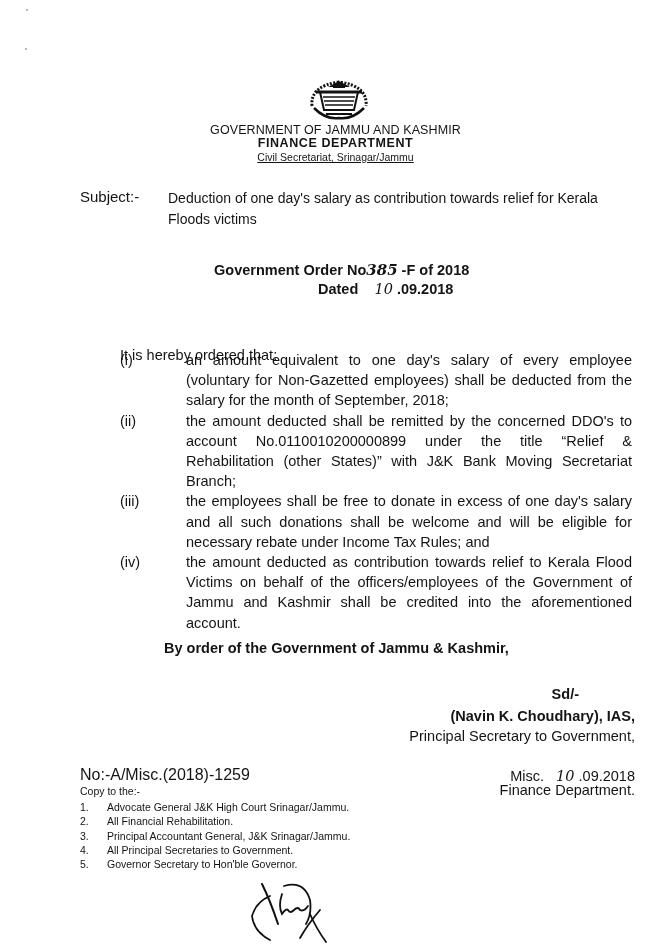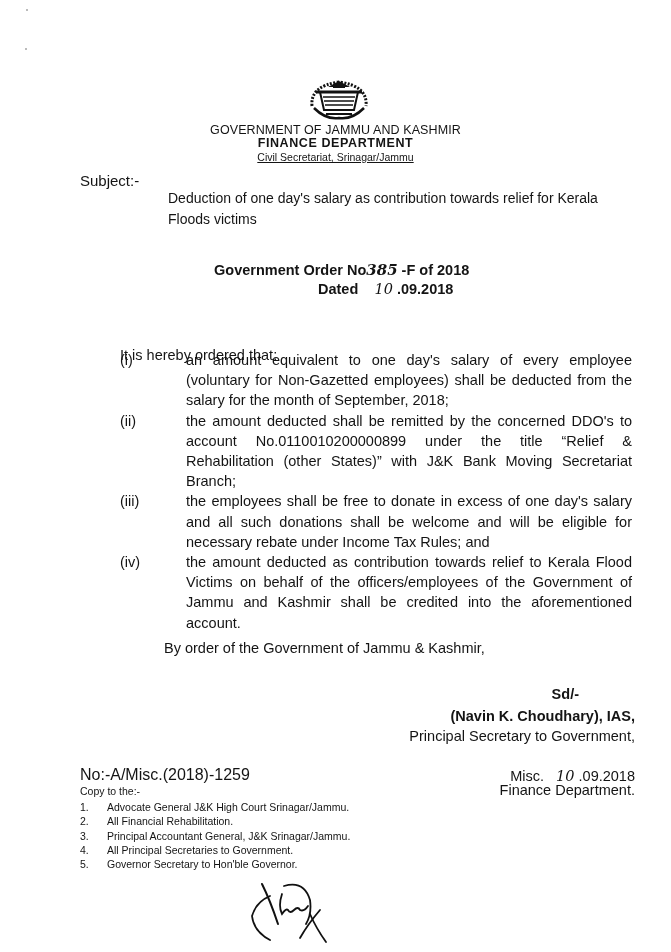--- a/index.html
+++ b/index.html
@@ -9,38 +9,38 @@
   .dot { position: absolute; width: 2px; height: 2px; background: #bbb; }
 
   
   .emblem { left: 306px; top: 76px; width: 66px; height: 46px; }
   .hdr { left: 0; width: 671px; text-align: center; }
   .hdr-1 { top: 123px; font-size: 12.5px; letter-spacing: 0.1px; }
   .hdr-2 { top: 136px; font-size: 12.5px; font-weight: bold; letter-spacing: 0.6px; }
   .hdr-3 { top: 151px; font-size: 10.5px; text-decoration: underline; }
 
   
-  .subject-label { left: 80px; top: 172px; font-size: 15px; }
+  .subject-label { left: 80px; top: 188px; font-size: 15px; }
   .subject-text { left: 168px; top: 188px; width: 450px; font-size: 14px; line-height: 21px; }
 
   
   .go-line { left: 214px; top: 261px; font-size: 14.5px; font-weight: bold; }
   .go-line .hand { font-family: "DejaVu Serif", serif; font-style: italic; font-weight: bold; font-size: 15px; }
   .dated-line { left: 318px; top: 281px; font-size: 14.5px; font-weight: bold; }
   .dated-line .hand, .sig-dated .hand { font-family: "DejaVu Serif", serif; font-style: italic; font-weight: normal; }
 
   .intro { left: 120px; top: 315px; font-size: 14.5px; margin-top: 32px; }
 
   
   .items { left: 120px; top: 350px; width: 512px; font-size: 14.5px; line-height: 20.2px; }
   .item { display: flex; }
   .item-num { width: 66px; flex: none; }
   .item-text { flex: 1; text-align: justify; }
 
-  .by-order { left: 164px; top: 640px; font-size: 14.5px; font-weight: normal; }
+  .by-order { left: 164px; top: 640px; font-size: 14.5px; font-weight: bold; }
 
   
   .sig { right: 36px; text-align: right; font-size: 14.5px; line-height: 20px; }
   .sig-sd { top: 684px; right: 92px; font-weight: bold; }
   .sig-name { top: 706px; font-weight: bold; }
   .sig-title { top: 726px; }
   .sig-dept { top: 780px; }
   .sig-dated { top: 766px; }
 
   

